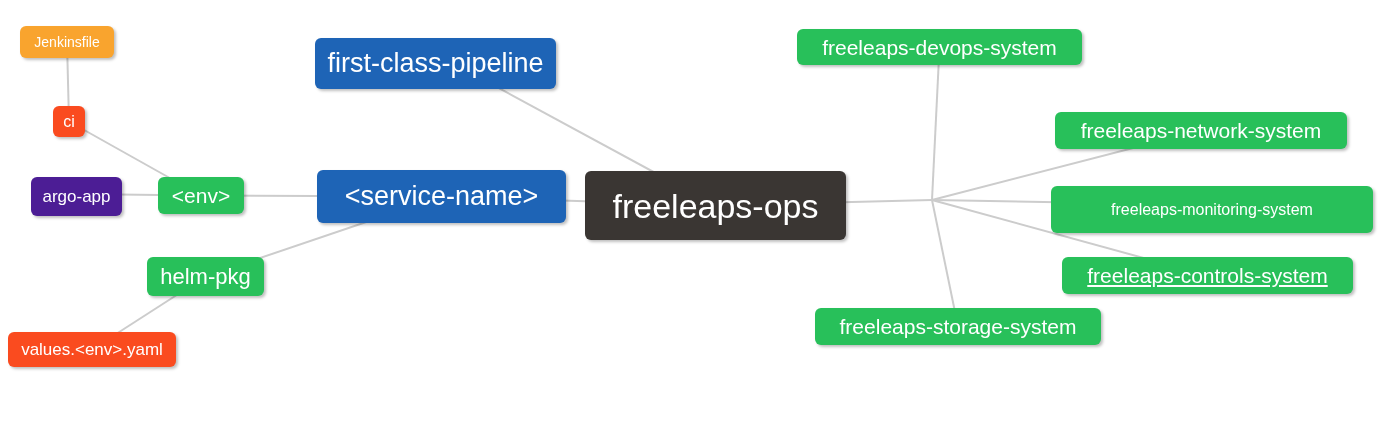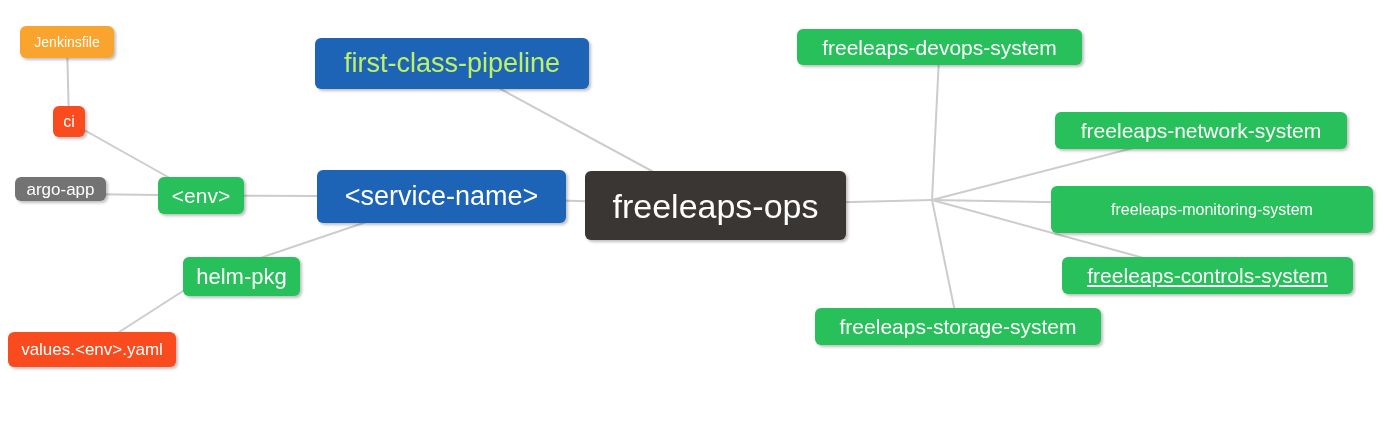--- a/index.html
+++ b/index.html
@@ -53,25 +53,25 @@
       <line x1="441.5" y1="196.5" x2="715.5" y2="205.5" stroke="#cccccc" stroke-width="2"></line>
       <line x1="715.5" y1="205.5" x2="932" y2="200" stroke="#cccccc" stroke-width="2"></line>
       <line x1="932" y1="200" x2="939.5" y2="47" stroke="#cccccc" stroke-width="2"></line>
       <line x1="932" y1="200" x2="1201" y2="130.5" stroke="#cccccc" stroke-width="2"></line>
       <line x1="932" y1="200" x2="1212" y2="205" stroke="#cccccc" stroke-width="2"></line>
       <line x1="932" y1="200" x2="1207.5" y2="275.5" stroke="#cccccc" stroke-width="2"></line>
       <line x1="932" y1="200" x2="958" y2="326.5" stroke="#cccccc" stroke-width="2"></line>
     </svg>
 <div class="node" style="left: 20px; top: 26px; width: 94px; height: 32px; font-size: 14px; background: rgb(249, 164, 46); color: rgb(255, 255, 255);">Jenkinsfile</div>
     <div class="node" style="left: 53px; top: 106px; width: 32px; height: 31px; font-size: 16px; background: rgb(250, 75, 31); color: rgb(255, 255, 255);">ci</div>
-    <div class="node" style="left: 15px; top: 177px; width: 91px; height: 24px; font-size: 17px; background: #737373; color: rgb(255, 255, 255);">argo-app</div>
+    <div class="node" style="left: 31px; top: 177px; width: 91px; height: 39px; font-size: 17px; background: #4c1d95; color: rgb(255, 255, 255);">argo-app</div>
     <div class="node" style="left: 158px; top: 177px; width: 86px; height: 37px; font-size: 21px; background: rgb(40, 192, 90); color: rgb(255, 255, 255);">&lt;env&gt;</div>
-    <div class="node" style="left: 147px; top: 257px; width: 117px; height: 39px; font-size: 22px; background: rgb(40, 192, 90); color: rgb(255, 255, 255); margin-left: 36px;">helm-pkg</div>
+    <div class="node" style="left: 147px; top: 257px; width: 117px; height: 39px; font-size: 22px; background: rgb(40, 192, 90); color: rgb(255, 255, 255);">helm-pkg</div>
     <div class="node" style="left: 8px; top: 332px; width: 168px; height: 35px; font-size: 17px; background: rgb(250, 75, 31); color: rgb(255, 255, 255);">values.&lt;env&gt;.yaml</div>
-    <div class="node" style="left: 315px; top: 38px; width: 274px; height: 51px; font-size: 27px; background: rgb(30, 100, 182); color: #bef264;">first-class-pipeline</div>
+    <div class="node" style="left: 315px; top: 38px; width: 241px; height: 51px; font-size: 27px; background: rgb(30, 100, 182); color: #ffffff;">first-class-pipeline</div>
     <div class="node" style="left: 317px; top: 170px; width: 249px; height: 53px; font-size: 27px; background: rgb(30, 100, 182); color: rgb(255, 255, 255);">&lt;service-name&gt;</div>
     <div class="node" style="left: 585px; top: 171px; width: 261px; height: 69px; font-size: 34px; background: rgb(58, 54, 51); color: rgb(255, 255, 255);">freeleaps-ops</div>
     <div class="node" style="left: 797px; top: 29px; width: 285px; height: 36px; font-size: 21px; background: rgb(40, 192, 90); color: rgb(255, 255, 255);">freeleaps-devops-system</div>
     <div class="node" style="left: 1055px; top: 112px; width: 292px; height: 37px; font-size: 21px; background: rgb(40, 192, 90); color: rgb(255, 255, 255);">freeleaps-network-system</div>
     <div class="node" style="left: 1051px; top: 186px; width: 322px; height: 47px; font-size: 16px; background: rgb(40, 192, 90); color: rgb(255, 255, 255);">freeleaps-monitoring-system</div>
     <div class="node" style="left: 1062px; top: 257px; width: 291px; height: 37px; font-size: 21px; background: rgb(40, 192, 90); color: rgb(255, 255, 255); text-decoration: underline;">freeleaps-controls-system</div>
     <div class="node" style="left: 815px; top: 308px; width: 286px; height: 37px; font-size: 21px; background: rgb(40, 192, 90); color: rgb(255, 255, 255);">freeleaps-storage-system</div>
   </div>
 
 </body></html>

